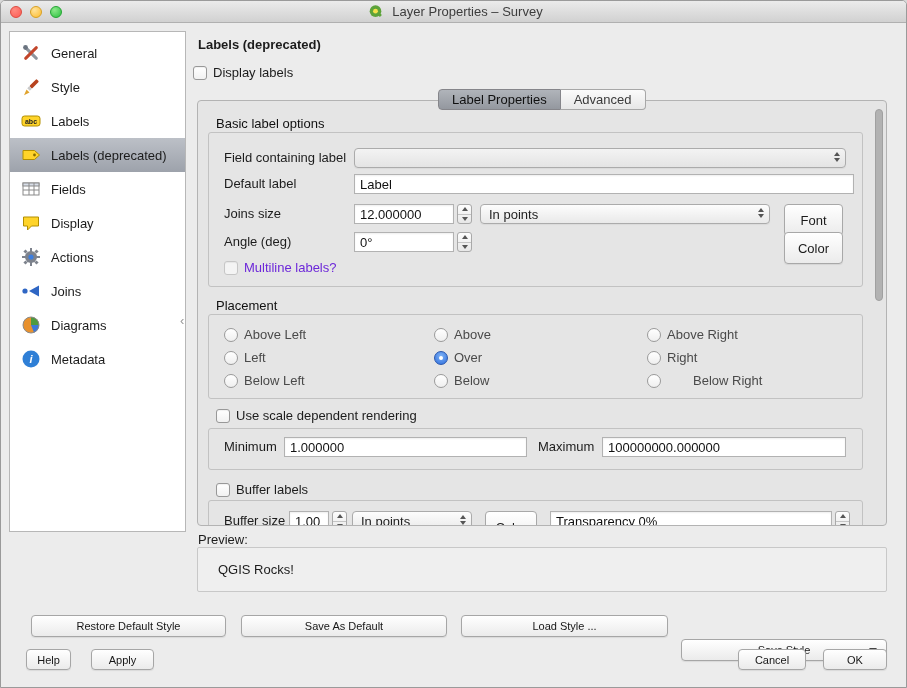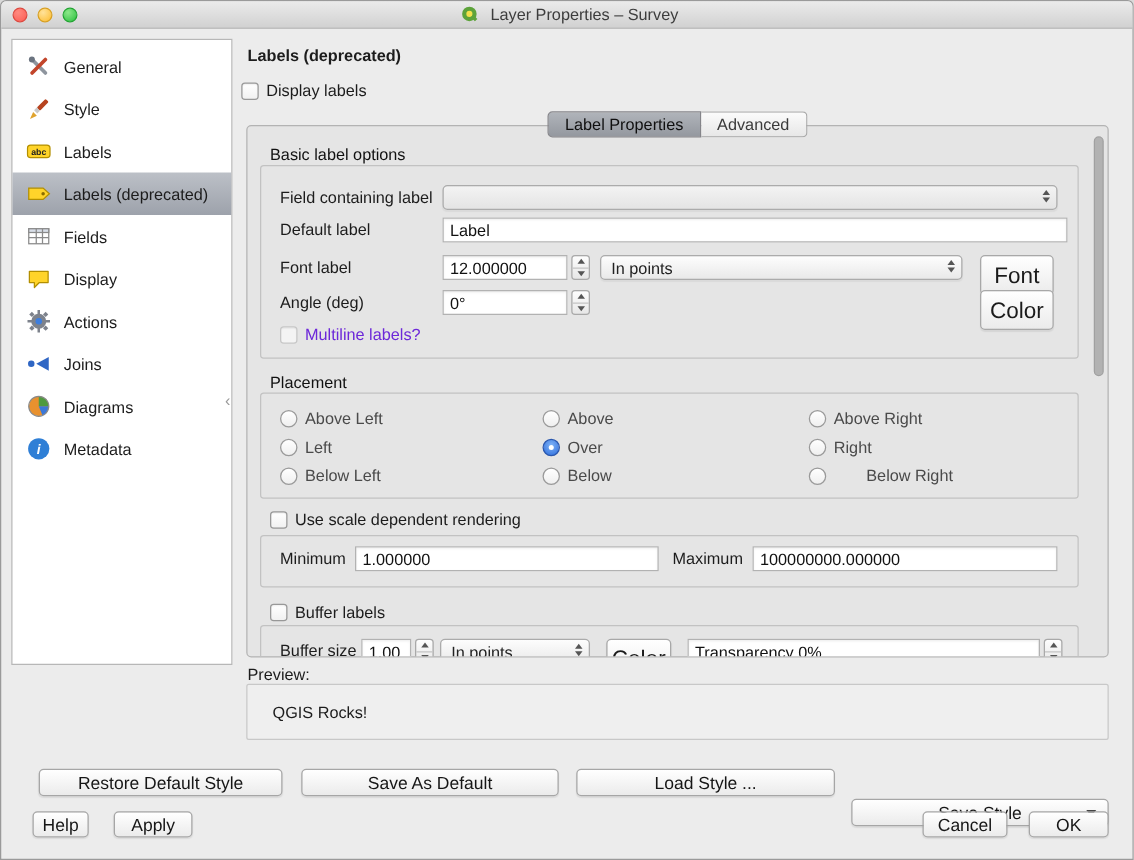--- a/index.html
+++ b/index.html
@@ -62,21 +62,21 @@
   .tri-up { width:0; height:0; border-left:3.5px solid transparent; border-right:3.5px solid transparent; border-bottom:4px solid #555; }
   .tri-dn { width:0; height:0; border-left:3.5px solid transparent; border-right:3.5px solid transparent; border-top:4px solid #555; }
 
   .stepper { position:absolute; width:15px; height:20px; border:1px solid #a9a9a9; border-radius:3px;
              background:linear-gradient(#fdfdfd,#e7e7e7); display:flex; flex-direction:column; }
   .stepper div { flex:1; display:flex; align-items:center; justify-content:center; }
   .stepper div:first-child { border-bottom:1px solid #c4c4c4; }
 
   .mini-btn { position:absolute; height:32px; background:linear-gradient(#ffffff,#ebebeb);
               border:1px solid #a8a8a8; border-radius:4px; display:flex; align-items:center;
-              justify-content:center; font-size:18px; color:#1b1b1b; box-shadow:0 1px 1px rgba(0,0,0,.07); }
+              justify-content:center; font-size:13px; color:#1b1b1b; box-shadow:0 1px 1px rgba(0,0,0,.07); }
 
   .radio-row { position:absolute; display:flex; align-items:center; gap:6px; }
   .radio { width:14px; height:14px; border-radius:50%; border:1px solid #9a9a9a;
            background:linear-gradient(#ffffff,#efefef); flex:0 0 14px; }
   .radio.on { background:radial-gradient(circle at 50% 35%, #7fb3f5, #2c6cdd); border-color:#2a57ad; position:relative; }
   .radio.on::after { content:""; position:absolute; left:4px; top:4px; width:4px; height:4px; border-radius:50%; background:#fff; }
   .radio-label { color:#4a4a4a; }
 
   
   .sb-track { position:absolute; right:2px; top:2px; width:10px; height:420px; }
@@ -85,21 +85,21 @@
 
   
   .preview-label { position:absolute; left:197px; top:531px; }
   .preview-box { position:absolute; left:196px; top:546px; width:690px; height:45px;
                  background:#efefef; border:1px solid #c8c8c8; border-radius:2px;
                  display:flex; align-items:center; padding-left:20px; }
 
   
   .btn { position:absolute; height:22px; background:linear-gradient(#ffffff,#ebebeb);
          border:1px solid #a6a6a6; border-radius:4px; display:flex; align-items:center;
-         justify-content:center; font-size:14px; color:#161616; box-shadow:0 1px 1px rgba(0,0,0,.08); }
+         justify-content:center; font-size:11px; color:#161616; box-shadow:0 1px 1px rgba(0,0,0,.08); }
   .btn.small { height:21px; }
   .dd-arrow { position:absolute; right:9px; top:8px; width:0; height:0;
               border-left:4px solid transparent; border-right:4px solid transparent; border-top:5px solid #444; }
 </style>
 </head>
 <body>
 
 <div class="window">
 
   <div class="titlebar">
@@ -248,21 +248,21 @@
     <div class="combo empty" style="left:156px; top:47px; width:492px;">
       <span class="arrows">
           <span class="tri-up"></span>
           <span class="tri-dn"></span>
         </span>
     </div>
 
     <div class="flabel" style="left:26px; top:73px;">Default label</div>
     <input class="tfield" style="left: 156px; top: 73px; width: 500px;" value="Label">
 
-    <div class="flabel" style="left:26px; top:103px;">Font label</div>
+    <div class="flabel" style="left:26px; top:103px;">Joins size</div>
     <input class="tfield" style="left: 156px; top: 103px; width: 100px;" value="12.000000">
     <div class="stepper" style="left:259px; top:103px;">
       <div>
           <span class="tri-up"></span>
         </div>
         <div>
           <span class="tri-dn"></span>
         </div>
     </div>
     <div class="combo" style="left:282px; top:103px; width:290px;">

